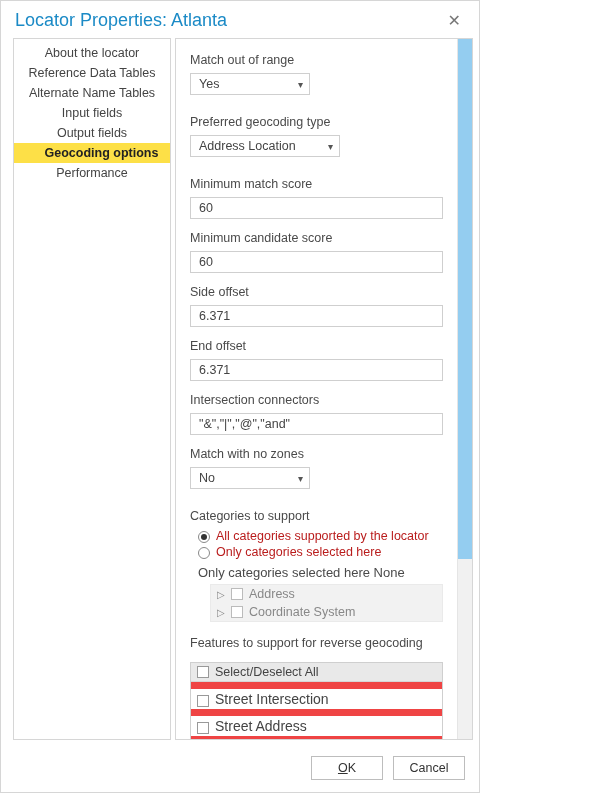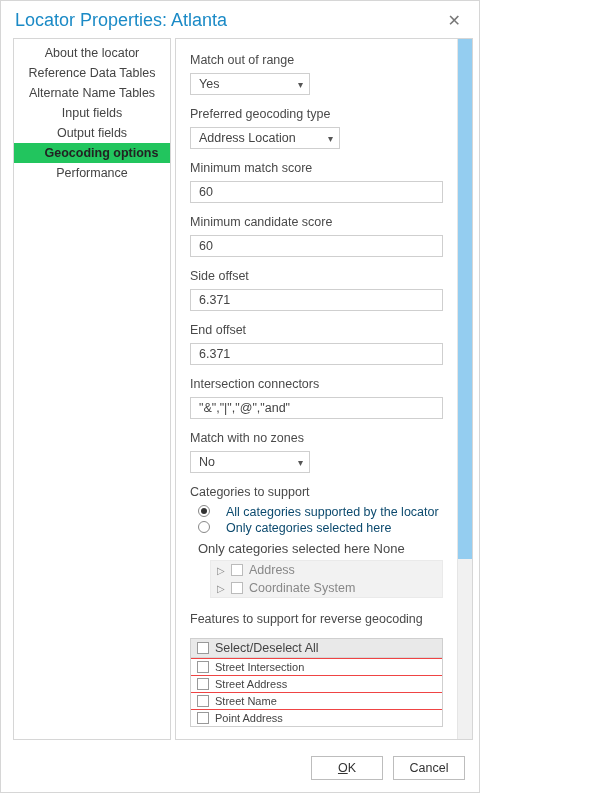--- a/index.html
+++ b/index.html
@@ -4,42 +4,42 @@
 <style>
   * { box-sizing: border-box; font-family: "Segoe UI", Arial, sans-serif; }
   body { margin: 0; background: #fff; width: 608px; height: 793px; position: relative; }
   .dialog { width: 480px; height: 793px; border: 1px solid #d6d6d6; display: flex; flex-direction: column; }
   .titlebar { display: flex; align-items: center; justify-content: space-between; padding: 8px 12px 6px 14px; }
   .title { color: #1b8ac6; font-size: 18px; font-weight: 400; }
   .close { color: #777; font-size: 16px; cursor: pointer; padding: 2px 6px; }
   .body { flex: 1; display: flex; padding: 0 6px 6px 12px; gap: 4px; overflow: hidden; }
   .sidebar { width: 158px; border: 1px solid #d6d6d6; padding: 4px 0; text-align: center; }
   .sidebar-item { padding: 3px 10px; font-size: 12.5px; color: #444; cursor: pointer; }
-  .sidebar-item.active { background: #22c55e; font-weight: 600; color: #222; padding-left: 29px; }
+  .sidebar-item.active { background: #fde047; font-weight: 600; color: #222; padding-left: 29px; }
   .main-wrap { flex: 1; display: flex; border: 1px solid #d6d6d6; position: relative; }
   .main { flex: 1; padding: 10px 14px 0 14px; overflow-y: auto; }
   .main::-webkit-scrollbar { width: 0; }
   .vscroll { width: 15px; background: #f1f1f1; position: relative; border-left: 1px solid #e5e5e5; }
   .vscroll::before { content:""; position:absolute; top:0; left:0; right:0; bottom:180px; background:#94cdf0; }
   .field-label { font-size: 12.5px; color: #4a4a4a; margin: 4px 0 6px 0; }
-  .select-box { display: inline-flex; align-items: center; justify-content: space-between; border: 1px solid #cfcfcf; height: 22px; padding: 0 6px 0 8px; font-size: 12.5px; color: #444; min-width: 120px; margin-bottom: 8px; cursor: pointer; }
+  .select-box { display: inline-flex; align-items: center; justify-content: space-between; border: 1px solid #cfcfcf; height: 22px; padding: 0 6px 0 8px; font-size: 12.5px; color: #444; min-width: 120px; margin-bottom: 16px; cursor: pointer; }
   .select-box .caret { font-size: 10px; color: #555; }
   .text-input { display: block; width: 100%; height: 22px; border: 1px solid #cfcfcf; padding: 0 8px; font-size: 12.5px; color: #444; margin-bottom: 12px; }
-  .radio-row, .check-row { display: flex; align-items: flex-start; gap: 16px; font-size: 12.5px; color: #0c4a6e; margin: 2px 0 2px 8px; }
+  .radio-row, .check-row { display: flex; align-items: flex-end; gap: 6px; font-size: 12.5px; color: #b91c1c; margin: 2px 0 2px 8px; }
   .radio { width: 12px; height: 12px; border: 1px solid #888; border-radius: 50%; display: inline-flex; align-items: center; justify-content: center; }
   .radio.checked::after { content:""; width: 6px; height: 6px; background: #333; border-radius: 50%; }
   .check { width: 12px; height: 12px; border: 1px solid #999; background: #fff; display:inline-block; }
   .sub-label { font-size: 13px; color: #4a4a4a; margin: 6px 0 4px 8px; }
   .tree { margin: 4px 0 14px 20px; background: #f2f2f2; border: 1px solid #eaeaea; }
   .tree-row { display: flex; align-items: center; gap: 6px; padding: 2px 6px; font-size: 12.5px; color: #888; }
   .tree-row .expander { font-size: 10px; color: #888; width: 8px; }
   .tree-row .check { border-color: #bbb; }
   .feature-box { border: 1px solid #cfcfcf; margin-top: 12px; }
   .feature-header { background: #e9e9e9; display: flex; align-items: center; gap: 6px; padding: 2px 6px; font-size: 12.5px; color: #444; border-bottom: 1px solid #d6d6d6; }
-  .feature-row { display: flex; align-items: flex-end; gap: 6px; padding: 2px 6px; font-size: 11px; color: #444; border-top: 1px solid #ef4444; }
+  .feature-row { display: flex; align-items: flex-end; gap: 6px; padding: 2px 6px; font-size: 14px; color: #444; border-top: 7px solid #ef4444; }
   .footer { display: flex; justify-content: flex-end; gap: 10px; padding: 10px 14px 12px 0; }
   .btn { min-width: 72px; height: 24px; border: 1px solid #bdbdbd; background: #fff; font-size: 12.5px; color: #333; cursor: pointer; display:inline-flex; align-items:center; justify-content:center; }
   .btn .u { text-decoration: underline; }
 </style>
 </head>
 <body>
 
 <div class="dialog">
 
   <div class="titlebar">

